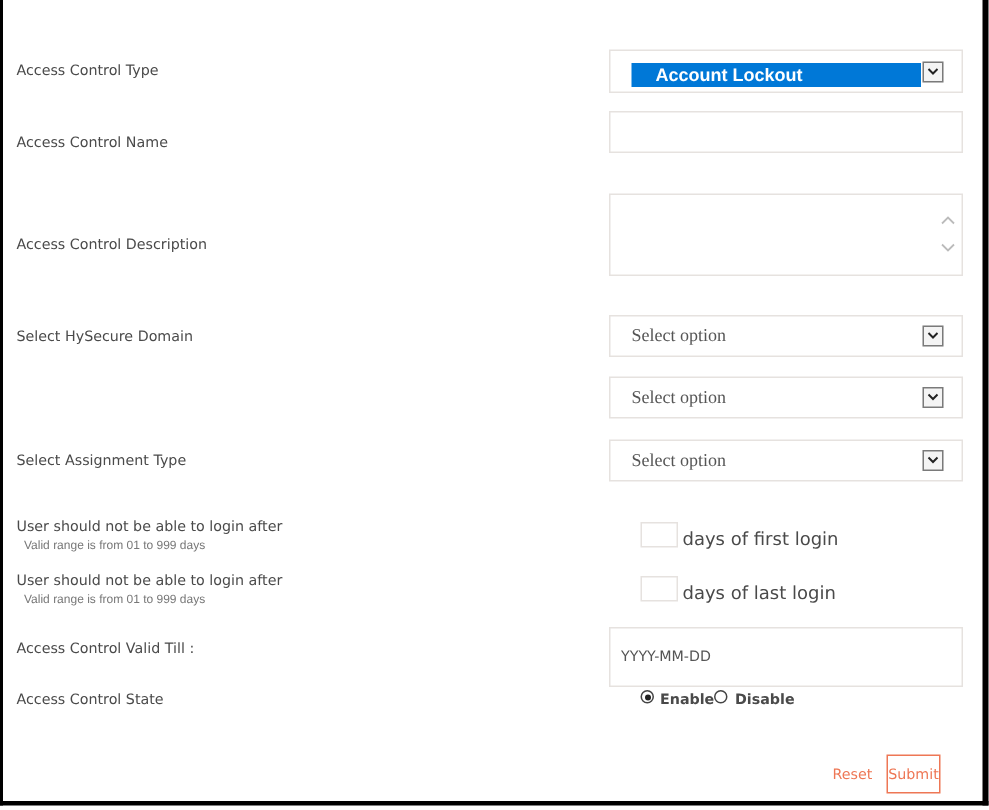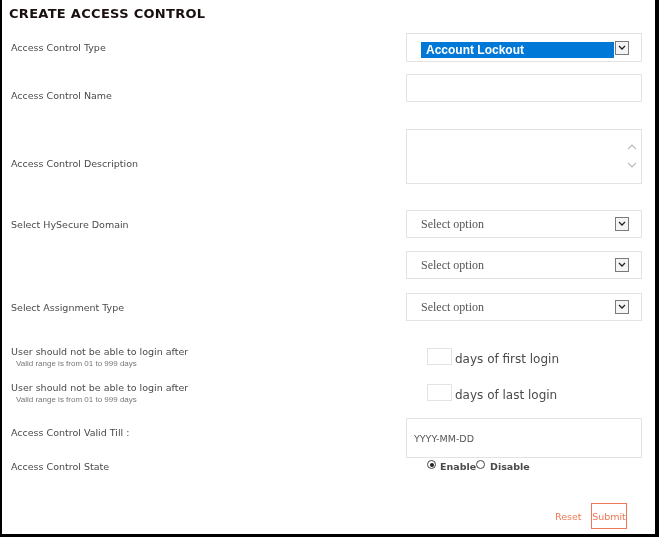--- a/index.html
+++ b/index.html
@@ -38,21 +38,21 @@
     }
     .sel-text {
       position: absolute; left: 14px; top: 50%; transform: translateY(-50%);
       font-family: Liberation Serif, serif;
       font-size: 12px; color: #555;
     }
     .sel-highlight {
       position: absolute; left: 14px; top: 8px; width: 193px; height: 16px;
       background: #0078d7; color: #fff;
       font-family: "Liberation Sans", sans-serif; font-weight: bold;
-      font-size: 12px; line-height: 16px; padding-left: 5px; box-sizing: border-box;
+      font-size: 12px; line-height: 16px; padding-left: 16px; box-sizing: border-box;
     }
     .dd-btn {
       position: absolute; right: 12px; top: 50%; transform: translateY(-50%);
       width: 14px; height: 14px; border: 1px solid #7a7a7a; background: #f4f4f4;
       box-sizing: border-box;
     }
     .dd-btn svg { position: absolute; left: 2px; top: 3px; }
     .spin { position: absolute; right: 4px; width: 10px; height: 10px; }
     .small-in {
       position: absolute; width: 25px; height: 17px;
@@ -88,21 +88,20 @@
     }
     .date-text {
       position: absolute; left: 7px; top: 50%; transform: translateY(-50%);
       font-size: 9.5px; color: #555; font-family: "DejaVu Sans", sans-serif;
     }
   </style>
 </head>
 <body>
 
 <div class="frame">
-  <div class="title">CREATE ACCESS CONTROL</div>
 
   <div class="label" style="top:42px">Access Control Type</div>
   <div class="box" style="top:33px;height:29px">
     <div class="sel-highlight">Account Lockout</div>
     <div class="dd-btn">
       <svg width="8" height="6" viewBox="0 0 8 6">
           <path d="M1 1 L4 4 L7 1" stroke="#222" stroke-width="1.3" fill="none"></path>
         </svg>
     </div>
   </div>

